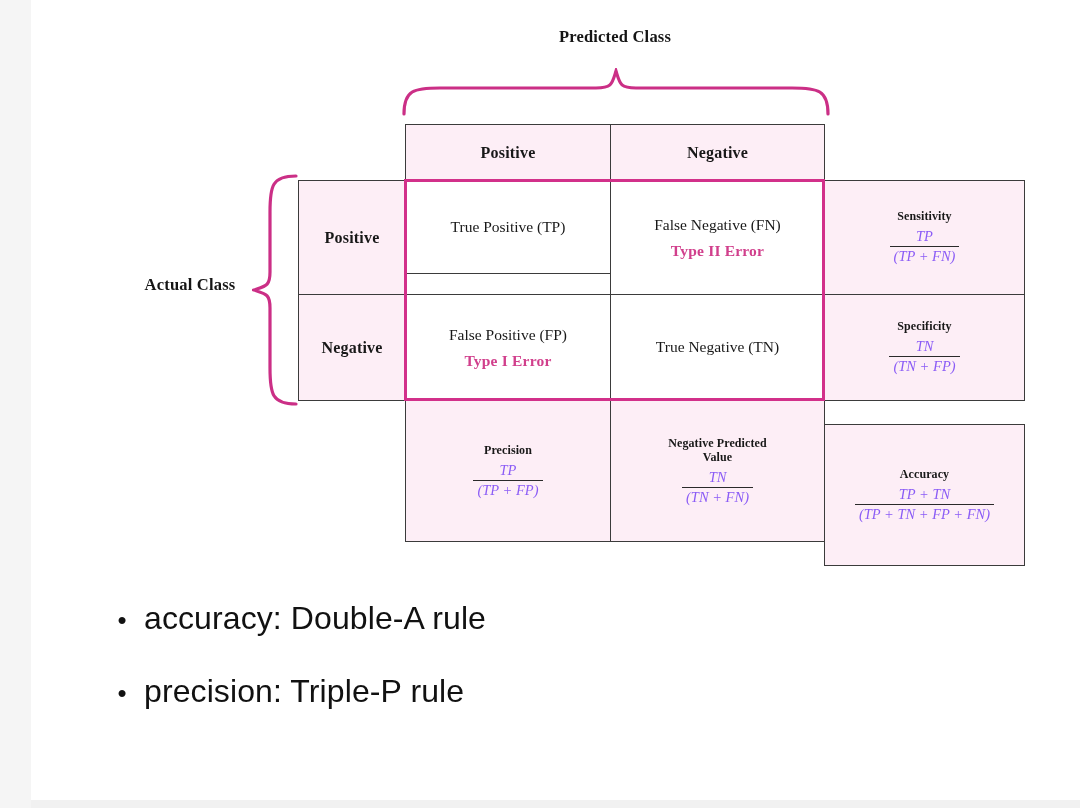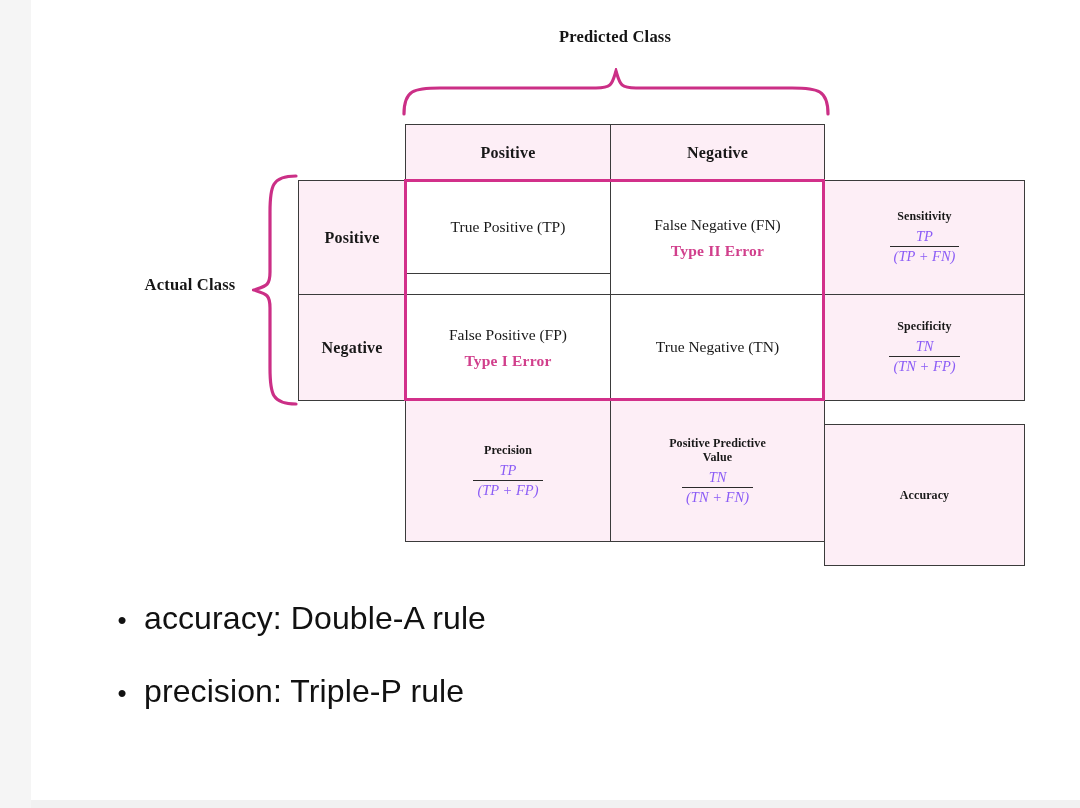--- a/index.html
+++ b/index.html
@@ -146,30 +146,34 @@
 
     <div class="cell shaded bdr" style="left:405px;top:400px;width:206px;height:142px;">
       <span class="metric-name">Precision</span>
       <span class="frac">
         <span class="num">TP</span>
         <span class="den">(TP + FP)</span>
       </span>
     </div>
 
     <div class="cell shaded bdr" style="left:610px;top:400px;width:215px;height:142px;">
-      <span class="metric-name">Positive Predictive</span>
+      <span class="metric-name">Negative Predicted</span>
       <span class="metric-name">Value</span>
       <span class="frac">
         <span class="num">TN</span>
         <span class="den">(TN + FN)</span>
       </span>
     </div>
 
     <div class="cell shaded bdr" style="left:824px;top:424px;width:201px;height:142px;">
       <span class="metric-name">Accuracy</span>
+      <span class="frac">
+        <span class="num">TP + TN</span>
+        <span class="den">(TP + TN + FP + FN)</span>
+      </span>
     </div>
 
     <div class="hl-box"></div>
   </div>
 
   <div class="bullets">
     <div class="bullet-row">
       <span class="bullet-dot">•</span>
       <span class="bullet-text">accuracy: Double-A rule</span>
     </div>

